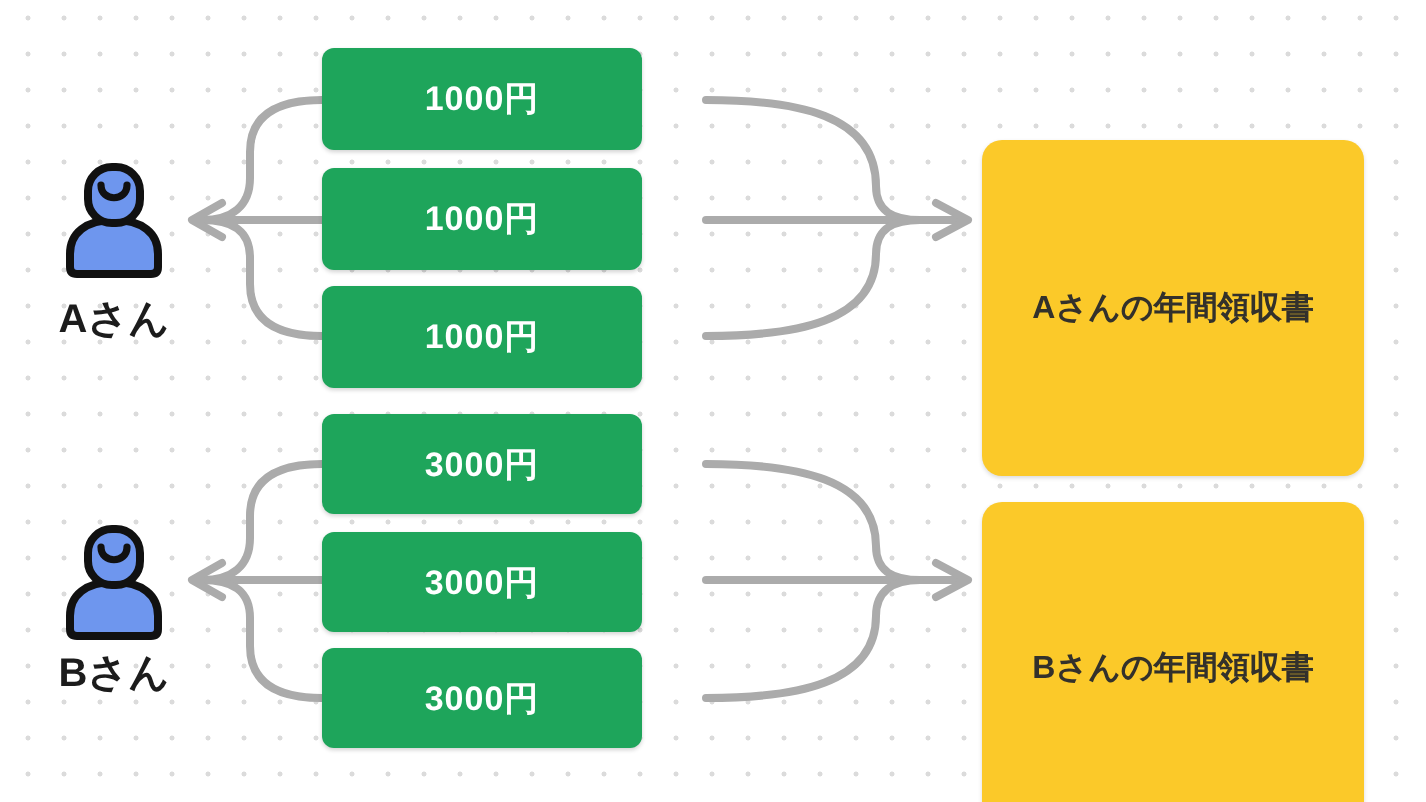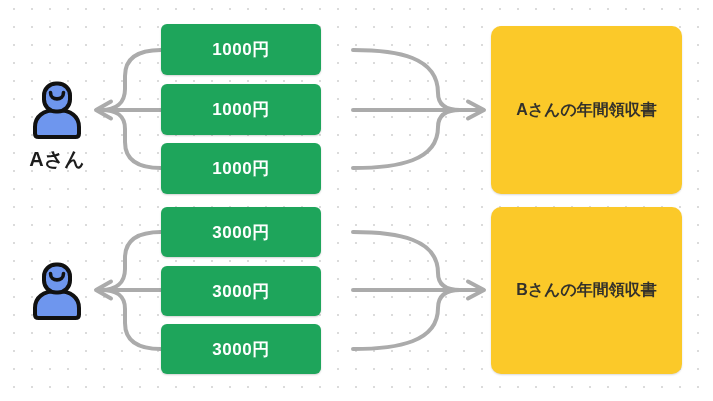--- a/index.html
+++ b/index.html
@@ -38,21 +38,21 @@
   .r-a1{top:24px;} .r-a2{top:84px;} .r-a3{top:143px;}
   .r-b1{top:207px;height:50px;} .r-b2{top:266px;height:50px;} .r-b3{top:324px;height:50px;}
   .summary{
     position:absolute;left:491px;width:191px;
     background:var(--summary-yellow);
     border-radius:10px;
     box-shadow:0 1px 2px rgba(0,0,0,0.15);
     display:flex;align-items:center;justify-content:center;
     color:var(--summary-text);
     font-size:16px;font-weight:700;
-    text-align:center;padding:0 4px;box-sizing:border-box;
+    text-align:center;padding:0 4px;box-sizing:border-box;margin-top:44px;
   }
   .s-a{top:26px;height:168px;}
   .s-b{top:207px;height:167px;}
   .person{position:absolute;left:29px;width:56px;height:58px;}
   .p-a{top:81px;} .p-b{top:262px;}
   .person-label{
     position:absolute;left:16px;width:82px;
     text-align:center;
     color:var(--label-text);
     font-size:20px;font-weight:700;
@@ -101,20 +101,21 @@
   </div>
   <div class="person-label pl-a">Aさん</div>
 
   <div class="person p-b">
     <svg viewBox="0 0 56 58" width="56" height="58" xmlns="http://www.w3.org/2000/svg">
       <path class="fill-blue" stroke="#111111" stroke-width="4" d="M 28 29 C 14 29 6 35.5 6 46 L 6 52.5 Q 6 56 9.5 56 L 46.5 56 Q 50 56 50 52.5 L 50 46 C 50 35.5 42 29 28 29 Z"></path>
       <rect class="fill-blue" stroke="#111111" stroke-width="4" x="15" y="2.5" width="26" height="28" rx="12"></rect>
       <path d="M 21.5 11.5 C 21.5 20 34.5 20 34.5 11.5" fill="none" stroke="#111111" stroke-width="3.6" stroke-linecap="round"></path>
     </svg>
   </div>
+  <div class="person-label pl-b">Bさん</div>
 
   <div class="receipt r-a1">1000円</div>
   <div class="receipt r-a2">1000円</div>
   <div class="receipt r-a3">1000円</div>
 
   <div class="receipt r-b1">3000円</div>
   <div class="receipt r-b2">3000円</div>
   <div class="receipt r-b3">3000円</div>
 
   <div class="summary s-a">Aさんの年間領収書</div>

